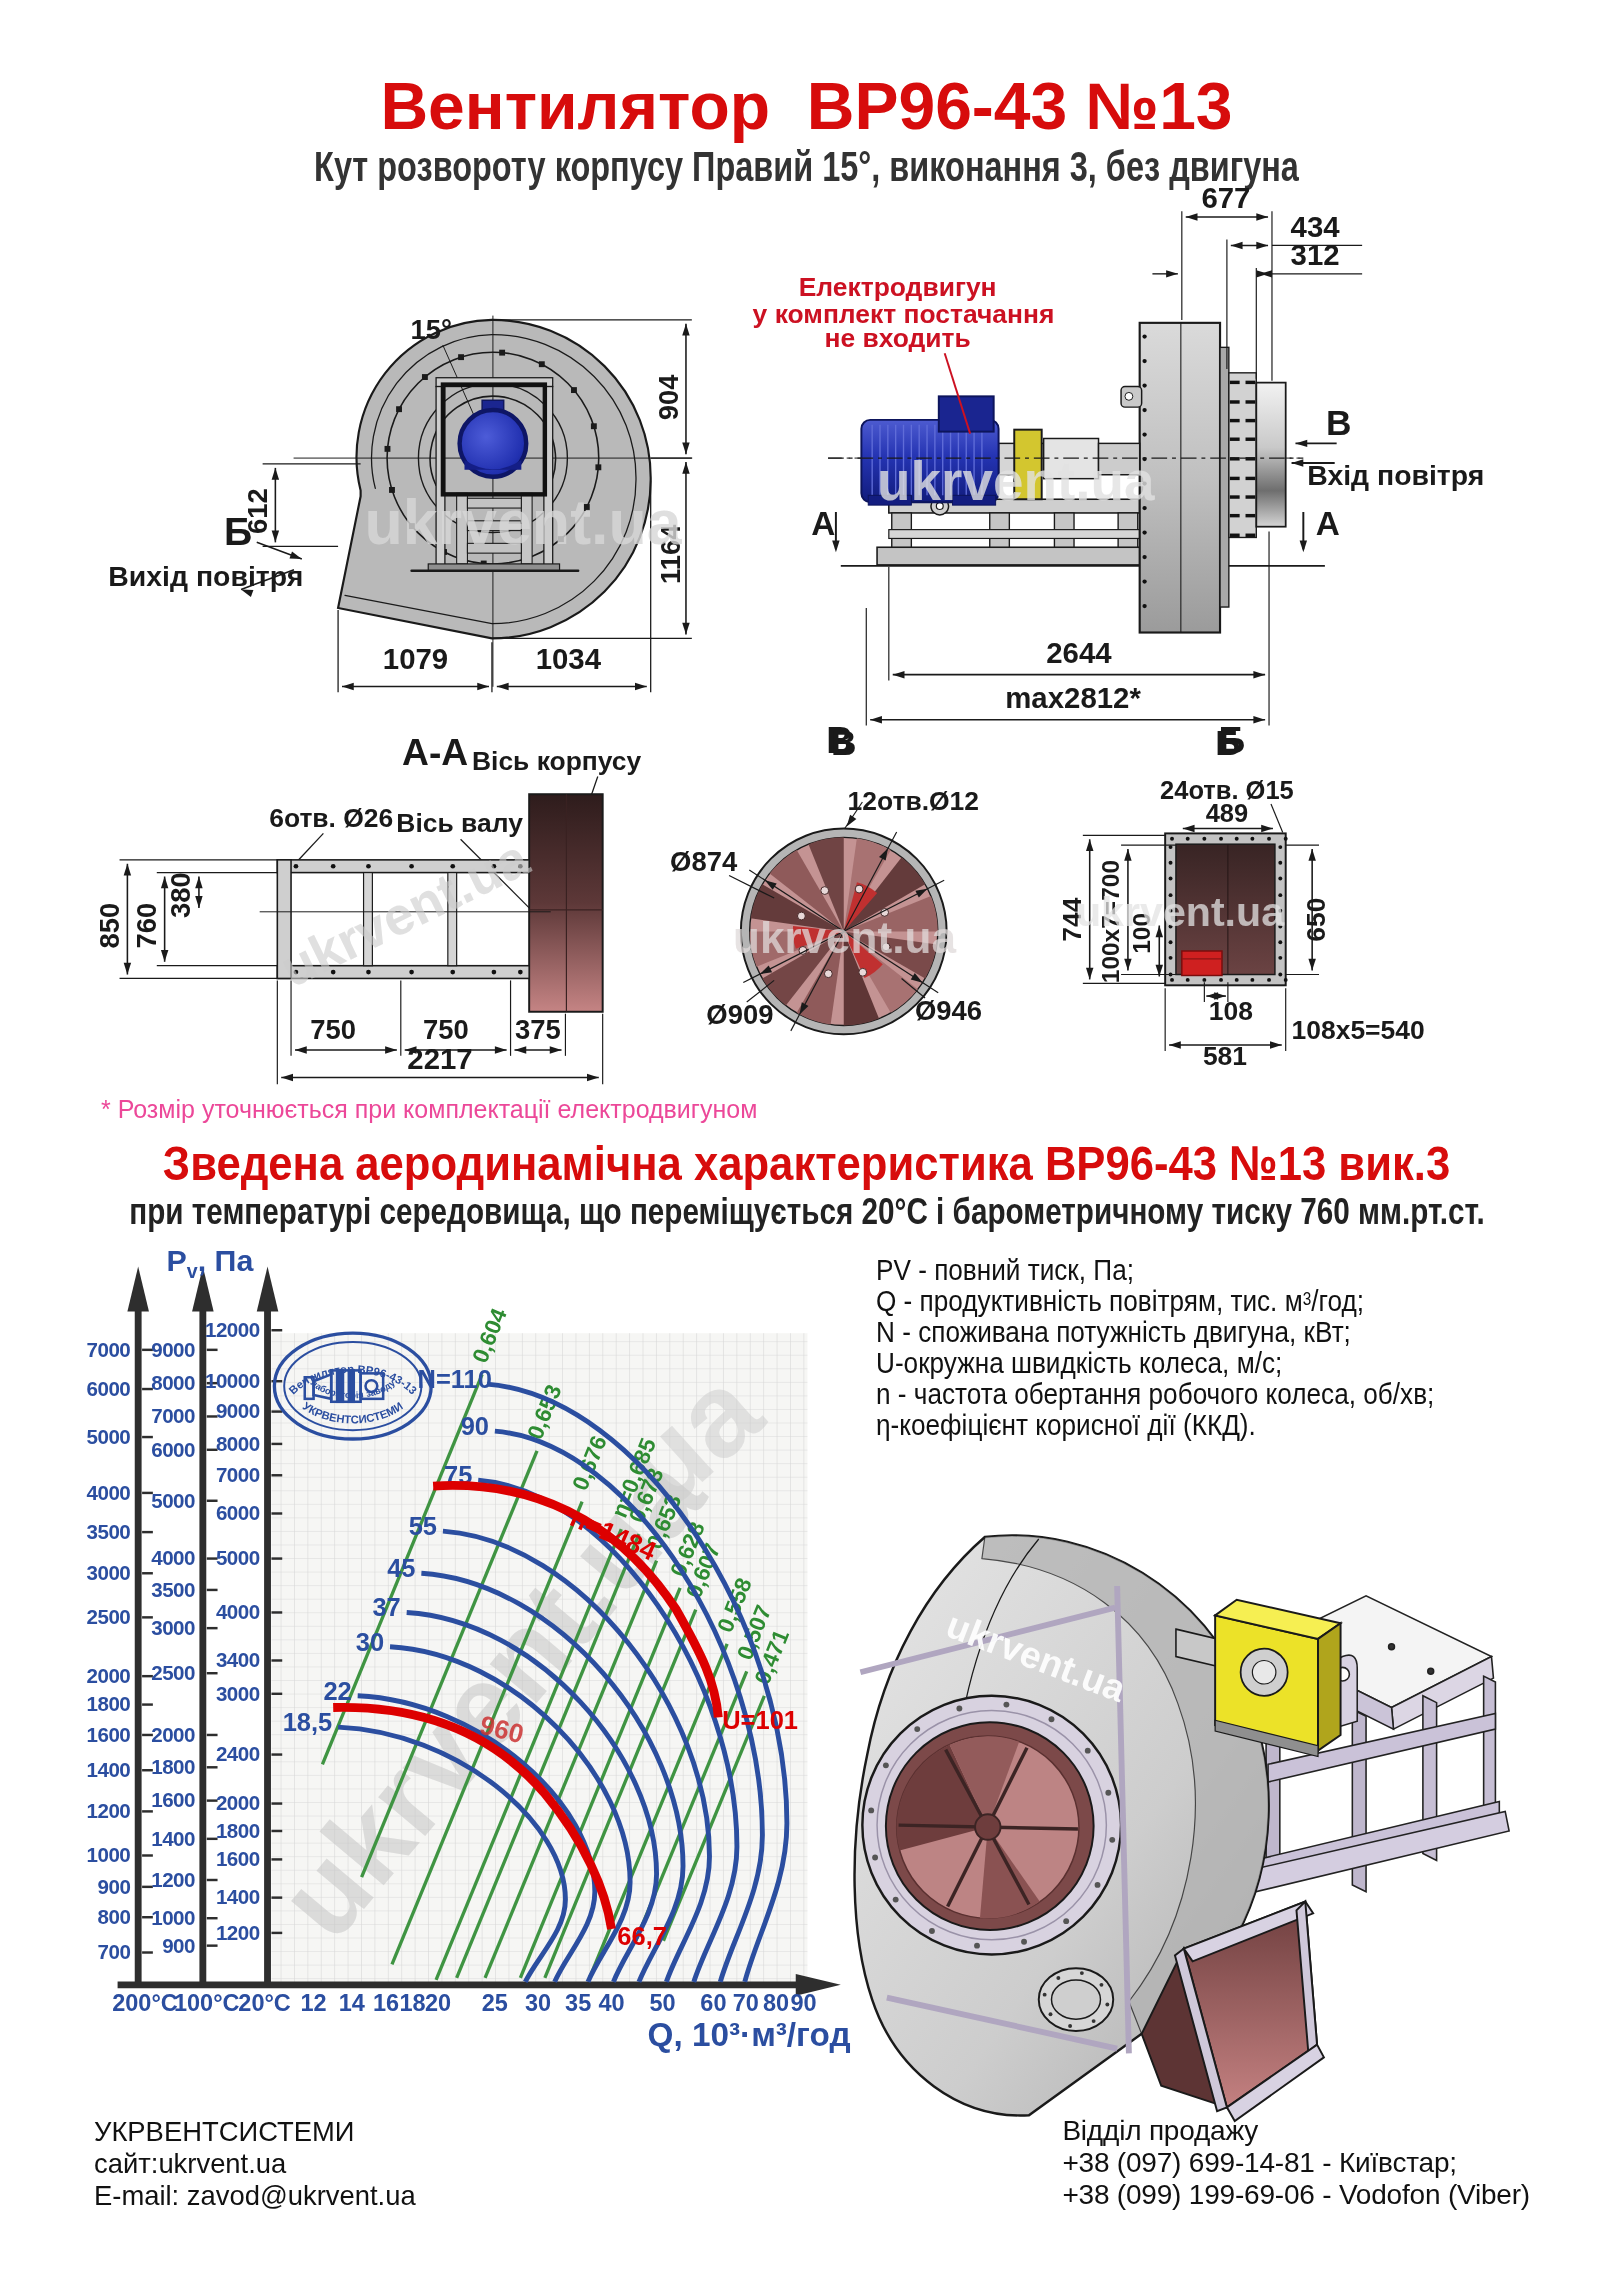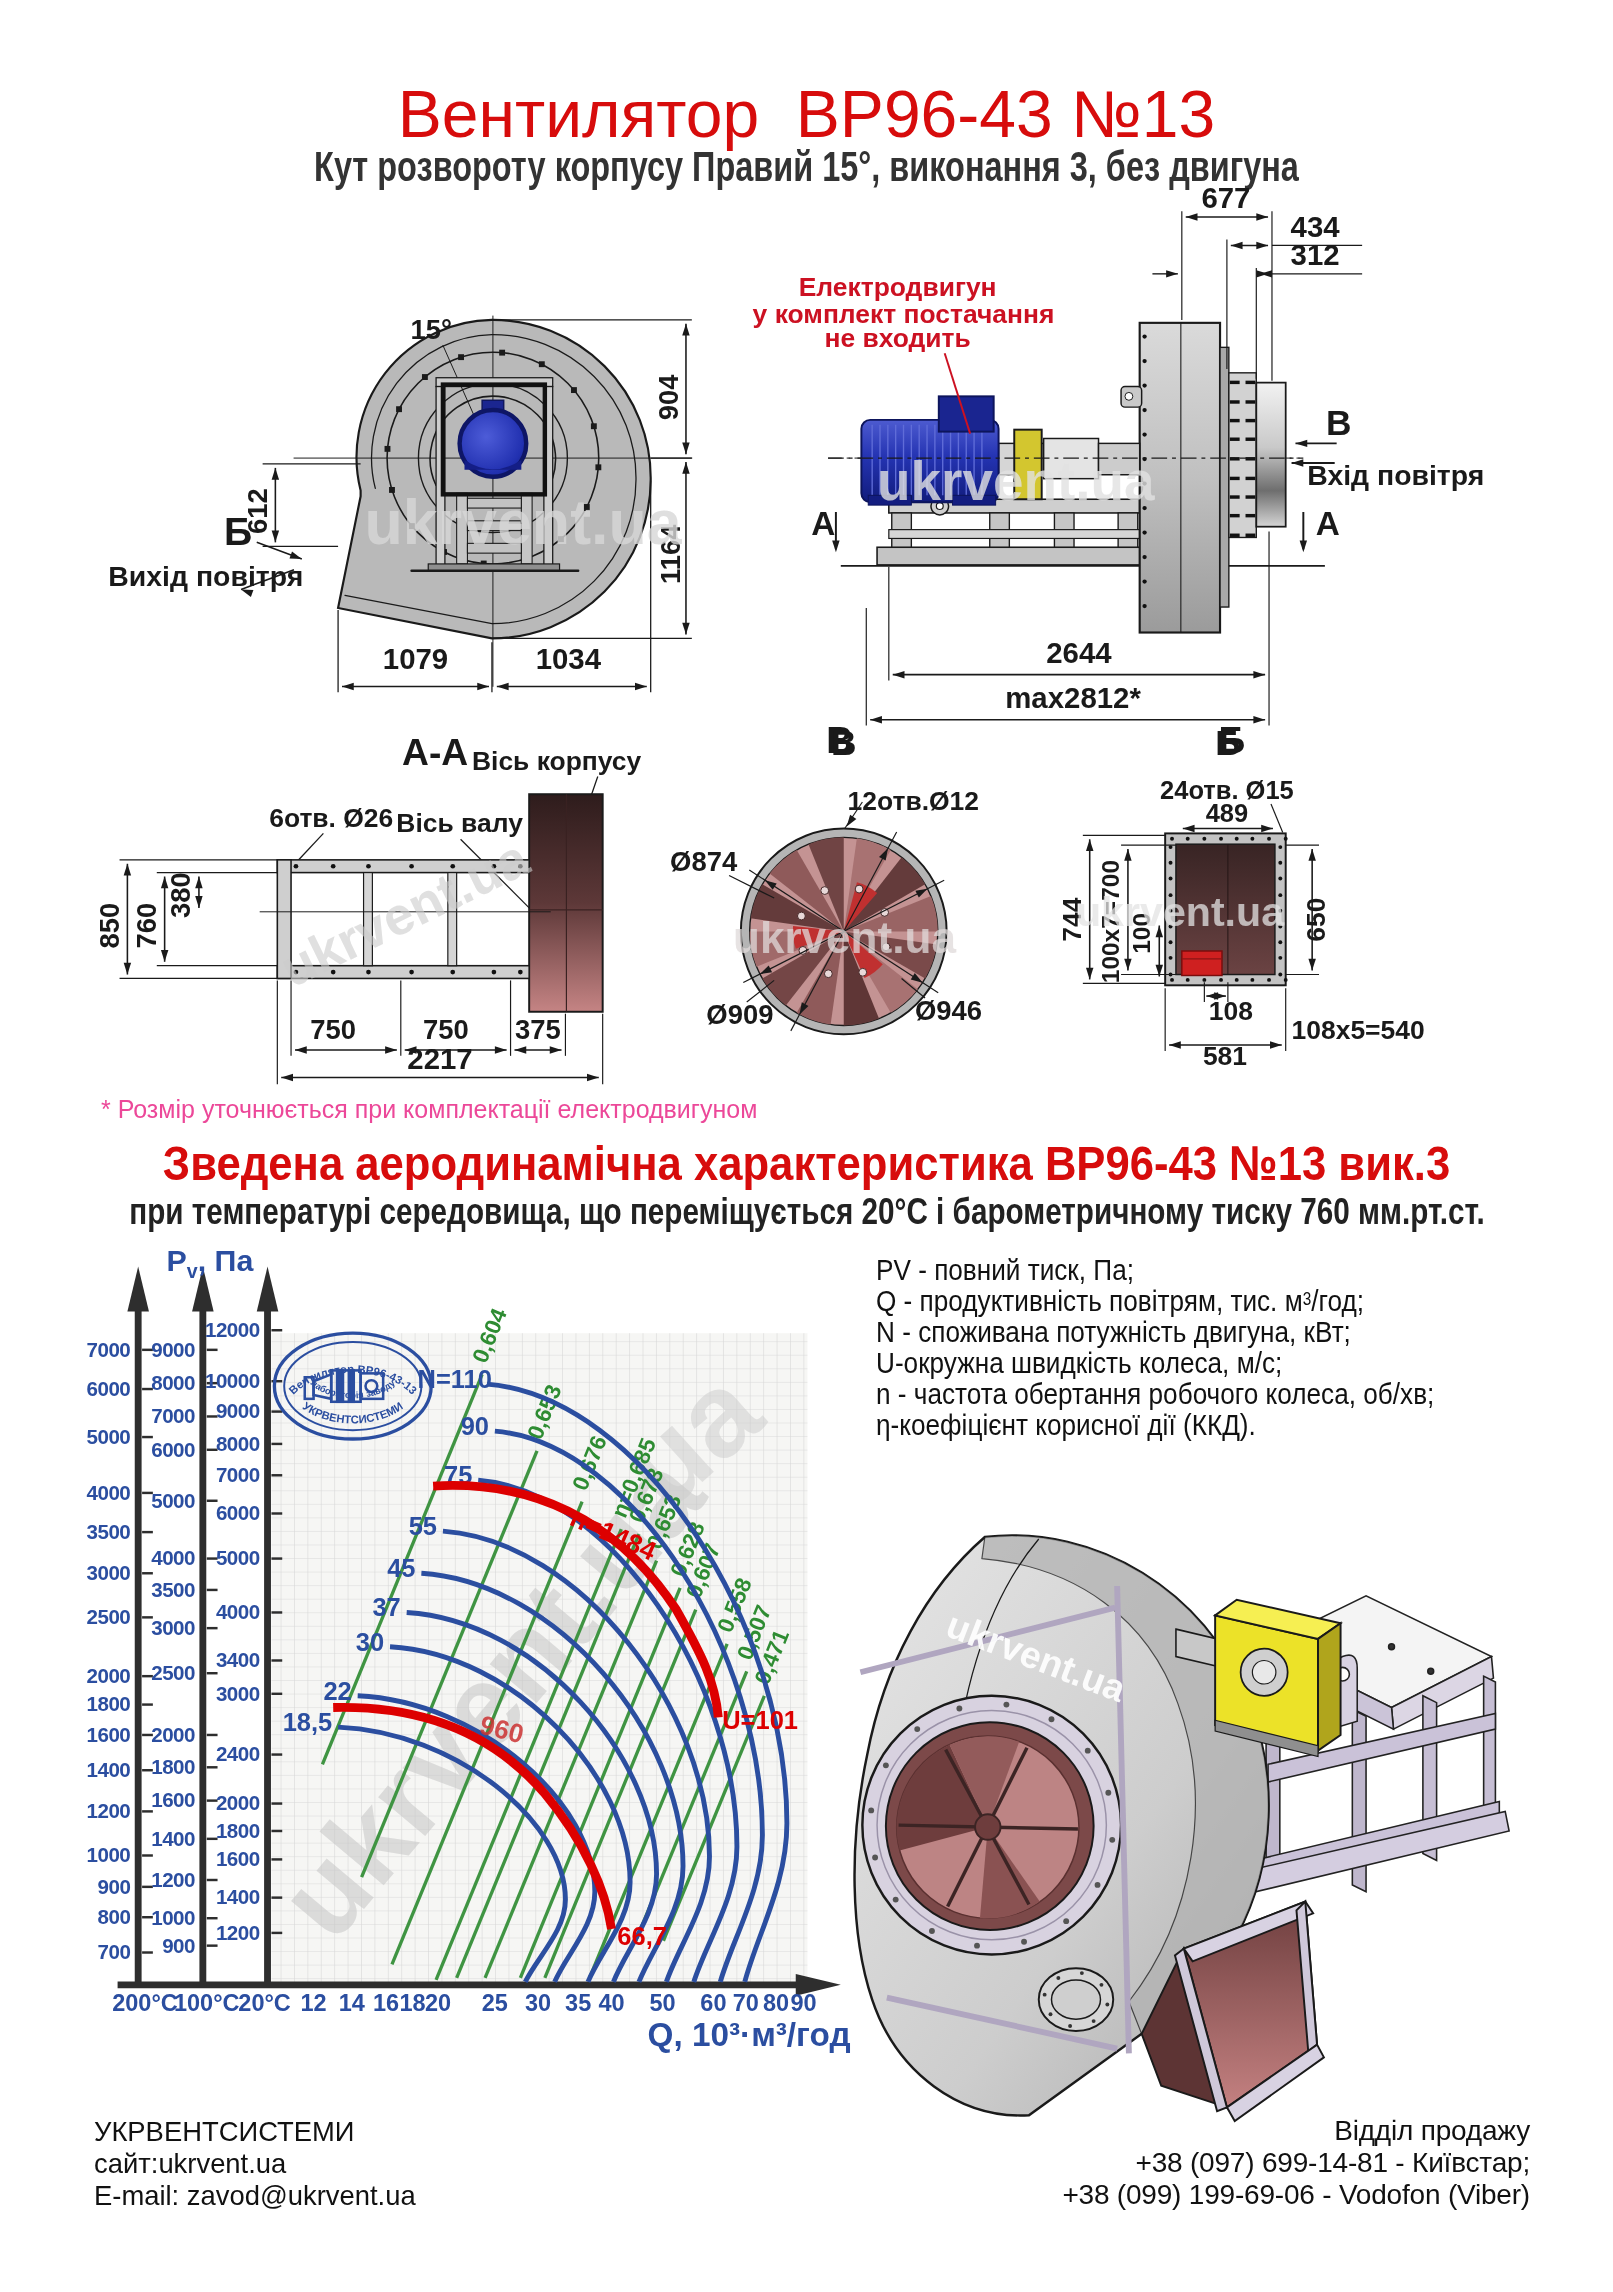--- a/index.html
+++ b/index.html
@@ -1,21 +1,21 @@
 <!DOCTYPE html>
 <html><head><meta charset="utf-8">
 <style>
 html,body{margin:0;padding:0;background:#fff;}
 body{width:1613px;height:2293px;font-family:"Liberation Sans",sans-serif;position:relative;overflow:hidden;}
 .abs{position:absolute;}
 .ctr{left:0;width:100%;text-align:center;white-space:nowrap;}
 sup.s3{font-size:17.6px;line-height:0;vertical-align:5.9px;}
 </style></head>
 <body>
-<div class="abs ctr" style="top:76px;font-size:66px;font-weight:normal;color:#d70c0c;">Вентилятор&nbsp; ВР96-43 №13</div>
+<div class="abs ctr" style="top:68px;font-size:66px;font-weight:bold;color:#d70c0c;">Вентилятор&nbsp; ВР96-43 №13</div>
 <div class="abs ctr" style="top:142px;font-size:43px;font-weight:bold;color:#333;transform:scaleX(0.755);transform-origin:50% 0;">Кут розвороту корпусу Правий 15°, виконання 3, без двигуна</div>
 
 <svg class="abs" style="left:0;top:0" width="1613" height="2293" viewBox="0 0 1646 2339">
 <defs>
 <linearGradient id="inletG" x1="0" y1="0" x2="0" y2="1">
  <stop offset="0" stop-color="#f2f2f2"></stop>
         <stop offset="0.45" stop-color="#c9c9c9"></stop>
  <stop offset="0.75" stop-color="#6e6e6e"></stop>
         <stop offset="1" stop-color="#d5d5d5"></stop>
 </linearGradient>
@@ -743,13 +743,13 @@
 <text x="1098" y="945" font-size="42" font-weight="bold" fill="#e3e3e3" opacity="0.75">ukrvent.ua</text>
 </svg>
 
 <div class="abs" style="left:101px;top:1095px;font-size:25px;color:#ec4899;">* Розмір уточнюється при комплектації електродвигуном</div>
 <div class="abs ctr" style="top:1135px;font-size:49px;font-weight:bold;color:#d70c0c;transform:scaleX(0.89);transform-origin:50% 0;">Зведена аеродинамічна характеристика ВР96-43 №13 вик.3</div>
 <div class="abs" style="left:-173px;width:1960px;text-align:center;white-space:nowrap;top:1191px;font-size:37px;font-weight:bold;color:#222;transform:scaleX(0.802);transform-origin:50% 0;">при температурі середовища, що переміщується 20°С і барометричному тиску 760 мм.рт.ст.</div>
 
 <div class="abs" style="left:876px;top:1254px;font-size:30px;line-height:31px;color:#111;transform:scaleX(0.872);transform-origin:0 0;">PV - повний тиск, Па;<br>Q - продуктивність повітрям, тис. м<sup class="s3">3</sup>/год;<br>N - споживана потужність двигуна, кВт;<br>U-окружна швидкість колеса, м/с;<br>n - частота обертання робочого колеса, об/хв;<br>η-коефіцієнт корисної дії (ККД).</div>
 
 <div class="abs" style="left:94px;top:2116px;font-size:27.4px;line-height:32px;color:#111;">УКРВЕНТСИСТЕМИ<br>сайт:ukrvent.ua<br>E-mail: zavod@ukrvent.ua</div>
-<div class="abs" style="right:83px;top:2115px;font-size:28px;letter-spacing:-0.2px;line-height:32px;color:#111;text-align:right;">Відділ продажу<br>+38 (097) 699-14-81 - Київстар;<br>+38 (099) 199-69-06 - Vodofon (Viber)</div>
+<div class="abs" style="right:83px;top:2115px;font-size:28px;letter-spacing:-0.2px;line-height:32px;color:#111;">Відділ продажу<br>+38 (097) 699-14-81 - Київстар;<br>+38 (099) 199-69-06 - Vodofon (Viber)</div>
 
 </body></html>

